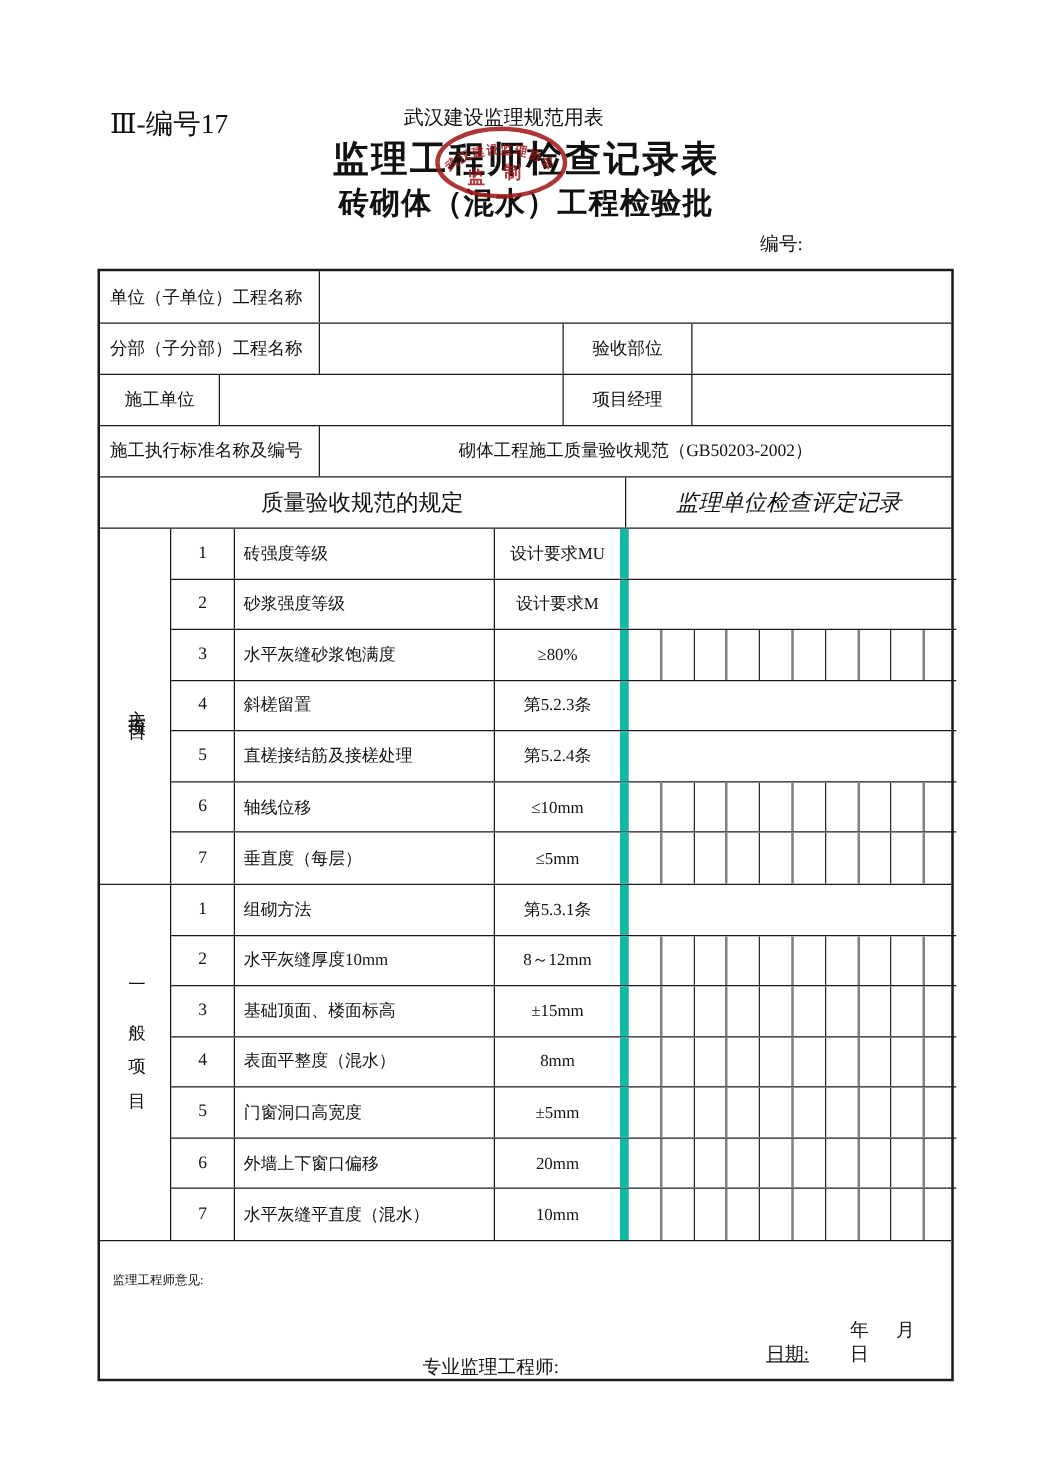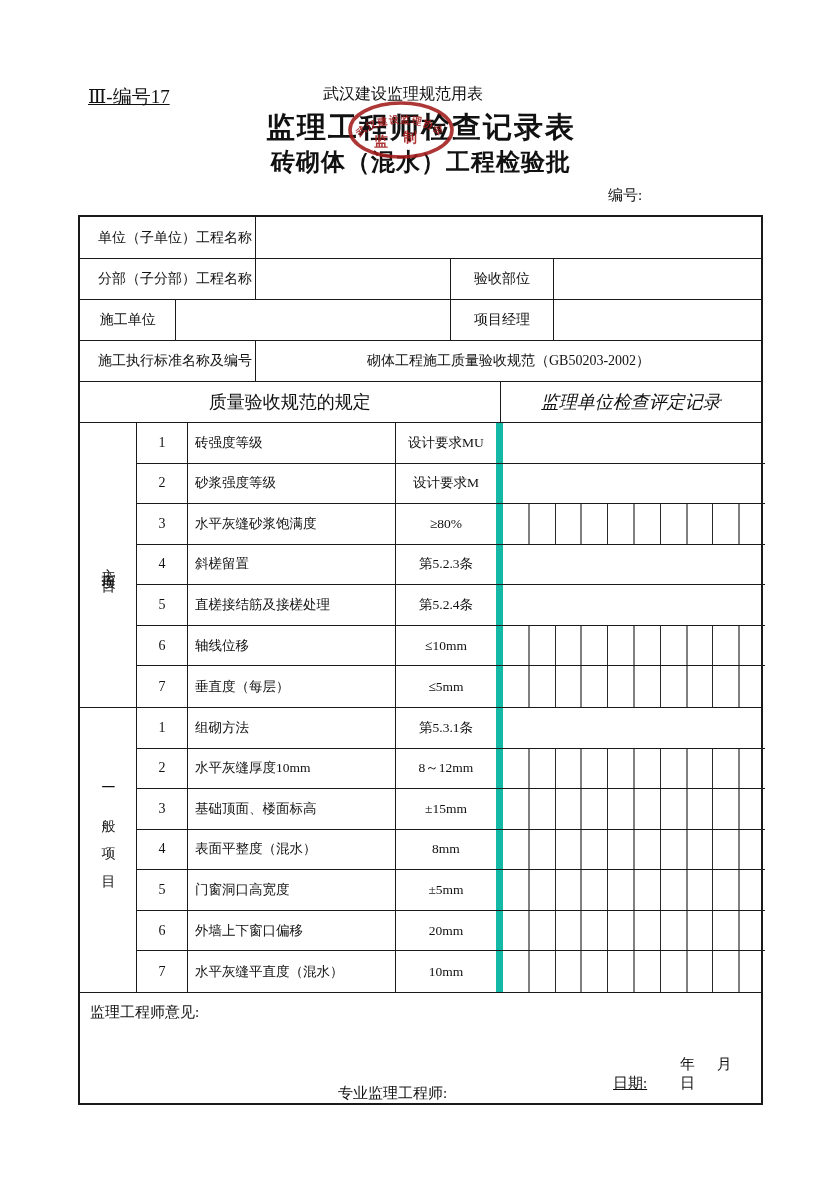--- a/index.html
+++ b/index.html
@@ -3,36 +3,36 @@
 <meta charset="utf-8">
 <style>
   html,body{margin:0;padding:0;}
   body{
     width:838px;height:1186px;background:#ffffff;position:relative;
     font-family:"Liberation Serif","DejaVu Serif",serif;color:#111;
     -webkit-font-smoothing:antialiased;
   }
   .abs{position:absolute;}
   
-  .form-code{left:88px;top:84px;font-size:19px;text-decoration:underline;}
+  .form-code{left:88px;top:84px;font-size:22px;}
   .header-note{left:0;top:84px;width:806px;text-align:center;font-size:16px;}
   .doc-title{left:0;top:108px;width:842px;text-align:center;font-size:29px;font-weight:bold;letter-spacing:2px;}
   .doc-subtitle{left:0;top:146px;width:842px;text-align:center;font-size:24px;font-weight:bold;letter-spacing:1px;}
   .serial{left:608px;top:186px;font-size:15px;}
   .stamp{left:346px;top:99px;width:110px;height:64px;opacity:.88;pointer-events:none;}
   
   .table{
     left:78px;top:215px;width:685px;height:890px;
     border:2px solid #1a1a1a;box-sizing:border-box;
     display:flex;flex-direction:column;font-size:14px;
   }
   .trow{display:flex;border-bottom:1px solid #1a1a1a;box-sizing:border-box;flex:0 0 auto;}
   .cell{box-sizing:border-box;display:flex;align-items:center;overflow:hidden;}
   .cell.rt{border-right:1px solid #1a1a1a;}
-  .lab{padding-left:18px;}
+  .lab{padding-left:8px;}
   .ctr{justify-content:center;text-align:center;}
   .h42{height:42px;} .h41{height:41px;}
   .w177{width:177px;} .w508{width:508px;} .w196{width:196px;} .w104{width:104px;}
   .w208i{width:208px;} .w97{width:97px;} .w276{width:276px;}
   .w423{width:423px;} .w262{width:262px;font-style:italic;}
   .hdr{font-size:18px;}
   
   .section{display:flex;border-bottom:1px solid #1a1a1a;box-sizing:border-box;}
   .cat-cell{
     width:57px;border-right:1px solid #1a1a1a;box-sizing:border-box;
@@ -46,21 +46,21 @@
   .sec-rows .item-row:last-child{border-bottom:none;}
   .no-cell{width:51px;border-right:1px solid #1a1a1a;}
   .desc-cell{width:208px;border-right:1px solid #1a1a1a;padding-left:7px;font-size:13.5px;}
   .crit-cell{width:107px;border-right:7px solid #14b8a6;font-size:13.5px;}
   .rec-cell{width:262px;display:flex;align-items:stretch;}
   .rec-cell .sub{flex:1;box-sizing:border-box;}
   .rec-cell .sub:not(:last-child){border-right:1px solid #2a2a2a;}
   .rec-cell .sub:nth-child(odd):not(:last-child){border-right:2px solid #808080;}
   
   .foot{height:116px;position:relative;border-bottom:none;flex:1;}
-  .foot .opinion{position:absolute;left:10px;top:10px;font-size:15px;}
+  .foot .opinion{position:absolute;left:10px;top:24px;font-size:10px;}
   .foot .signer{position:absolute;left:258px;bottom:0;font-size:15px;}
   .foot .datelab{position:absolute;left:533px;bottom:10px;font-size:15px;text-decoration:underline;}
   .foot .datefields{position:absolute;left:600px;bottom:10px;font-size:15px;letter-spacing:9px;}
 </style>
 </head>
 <body>
 
 <div class="abs form-code">Ⅲ-编号17</div>
 <div class="abs header-note">武汉建设监理规范用表</div>
 <div class="abs doc-title">监理工程师检查记录表</div>

